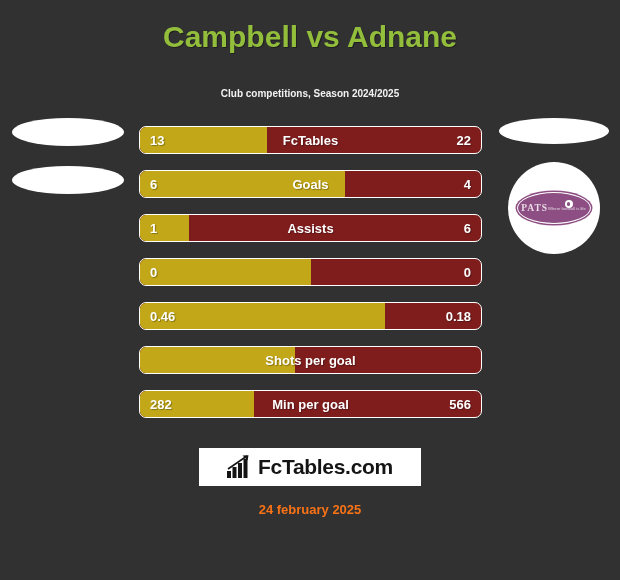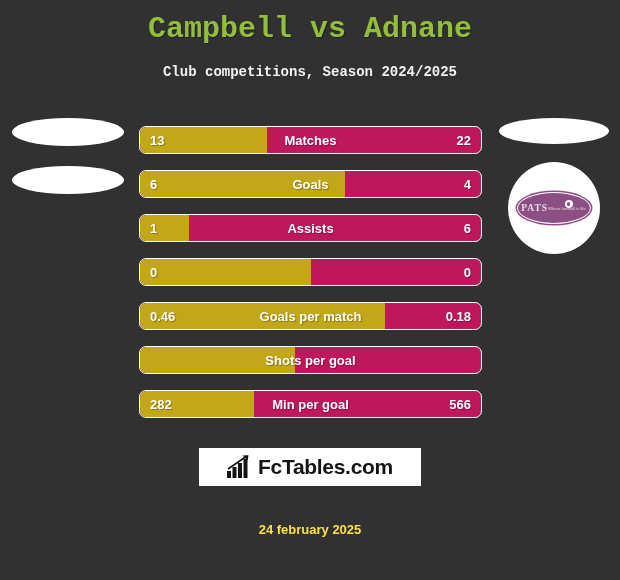--- a/index.html
+++ b/index.html
@@ -12,38 +12,37 @@
     background: #313131;
     font-family: "Liberation Sans", sans-serif;
     overflow: hidden;
     position: relative;
   }
 
   
   .header {
     width: 100%;
     text-align: center;
-    padding-top: 12px;
+    padding-top: 20px;
     box-sizing: border-box;
-    font-family: Liberation Mono, monospace;
   }
   .title {
     color: #93be3c;
     font-size: 30px;
     font-weight: bold;
     letter-spacing: 0px;
     line-height: 34px;
     margin: 0;
     text-shadow: 1px 1px 0 rgba(0,0,0,0.35);
   }
   .subtitle {
     color: #f2f2f2;
-    font-size: 14px;
-    font-weight: bold;
-    margin: 18px 0 0 0;
+    font-size: 10px;
+    font-weight: bold;
+    margin: 32px 0 0 0;
     line-height: 16px;
   }
 
   
   .side-left {
     position: absolute;
     left: 0px;
     top: 118px;
     width: 135px;
   }
@@ -128,21 +127,21 @@
     left: 139px;
     top: 126px;
     width: 343px;
   }
   .bar-row {
     position: relative;
     height: 28px;
     margin-bottom: 16px;
     border-radius: 7px;
     overflow: hidden;
-    background: #be185d;
+    background: #7f1d1d;
     border: 1px solid #ffffff;
     box-sizing: border-box;
     display: flex;
     align-items: center;
   }
   .bar-home-fill {
     position: absolute;
     left: 0;
     top: 0;
     bottom: 0;
@@ -194,23 +193,23 @@
   .logo-text {
     color: #141414;
     font-size: 21px;
     font-weight: bold;
     letter-spacing: -0.3px;
     line-height: 22px;
   }
   .footer-date {
     position: absolute;
     left: 0; right: 0;
-    top: 522px;
+    top: 502px;
     text-align: center;
-    color: #fde047;
+    color: #f97316;
     font-size: 13px;
     font-weight: bold;
   }
 </style>
 </head>
 <body>
 
 <div class="header">
   <h1 class="title">Campbell vs Adnane</h1>
   <p class="subtitle">Club competitions, Season 2024/2025</p>
@@ -233,21 +232,21 @@
 </div>
 
 <div class="bars">
 
   <div class="bar-row">
     <div class="bar-home-fill" style="width:37.1%"></div>
     <div class="bar-text">
       <span class="bar-val">13</span>
       <span class="bar-val right">22</span>
     </div>
-    <div class="bar-label">Matches</div>
+    <div class="bar-label">FcTables</div>
   </div>
 
   <div class="bar-row">
     <div class="bar-home-fill" style="width:60%"></div>
     <div class="bar-text">
       <span class="bar-val">6</span>
       <span class="bar-val right">4</span>
     </div>
     <div class="bar-label">Goals</div>
   </div>
@@ -268,21 +267,20 @@
       <span class="bar-val right">0</span>
     </div>
   </div>
 
   <div class="bar-row">
     <div class="bar-home-fill" style="width:71.9%"></div>
     <div class="bar-text">
       <span class="bar-val">0.46</span>
       <span class="bar-val right">0.18</span>
     </div>
-    <div class="bar-label">Goals per match</div>
   </div>
 
   <div class="bar-row">
     <div class="bar-home-fill" style="width:45.5%"></div>
     <div class="bar-label">Shots per goal</div>
   </div>
 
   <div class="bar-row">
     <div class="bar-home-fill" style="width:33.3%"></div>
     <div class="bar-text">

